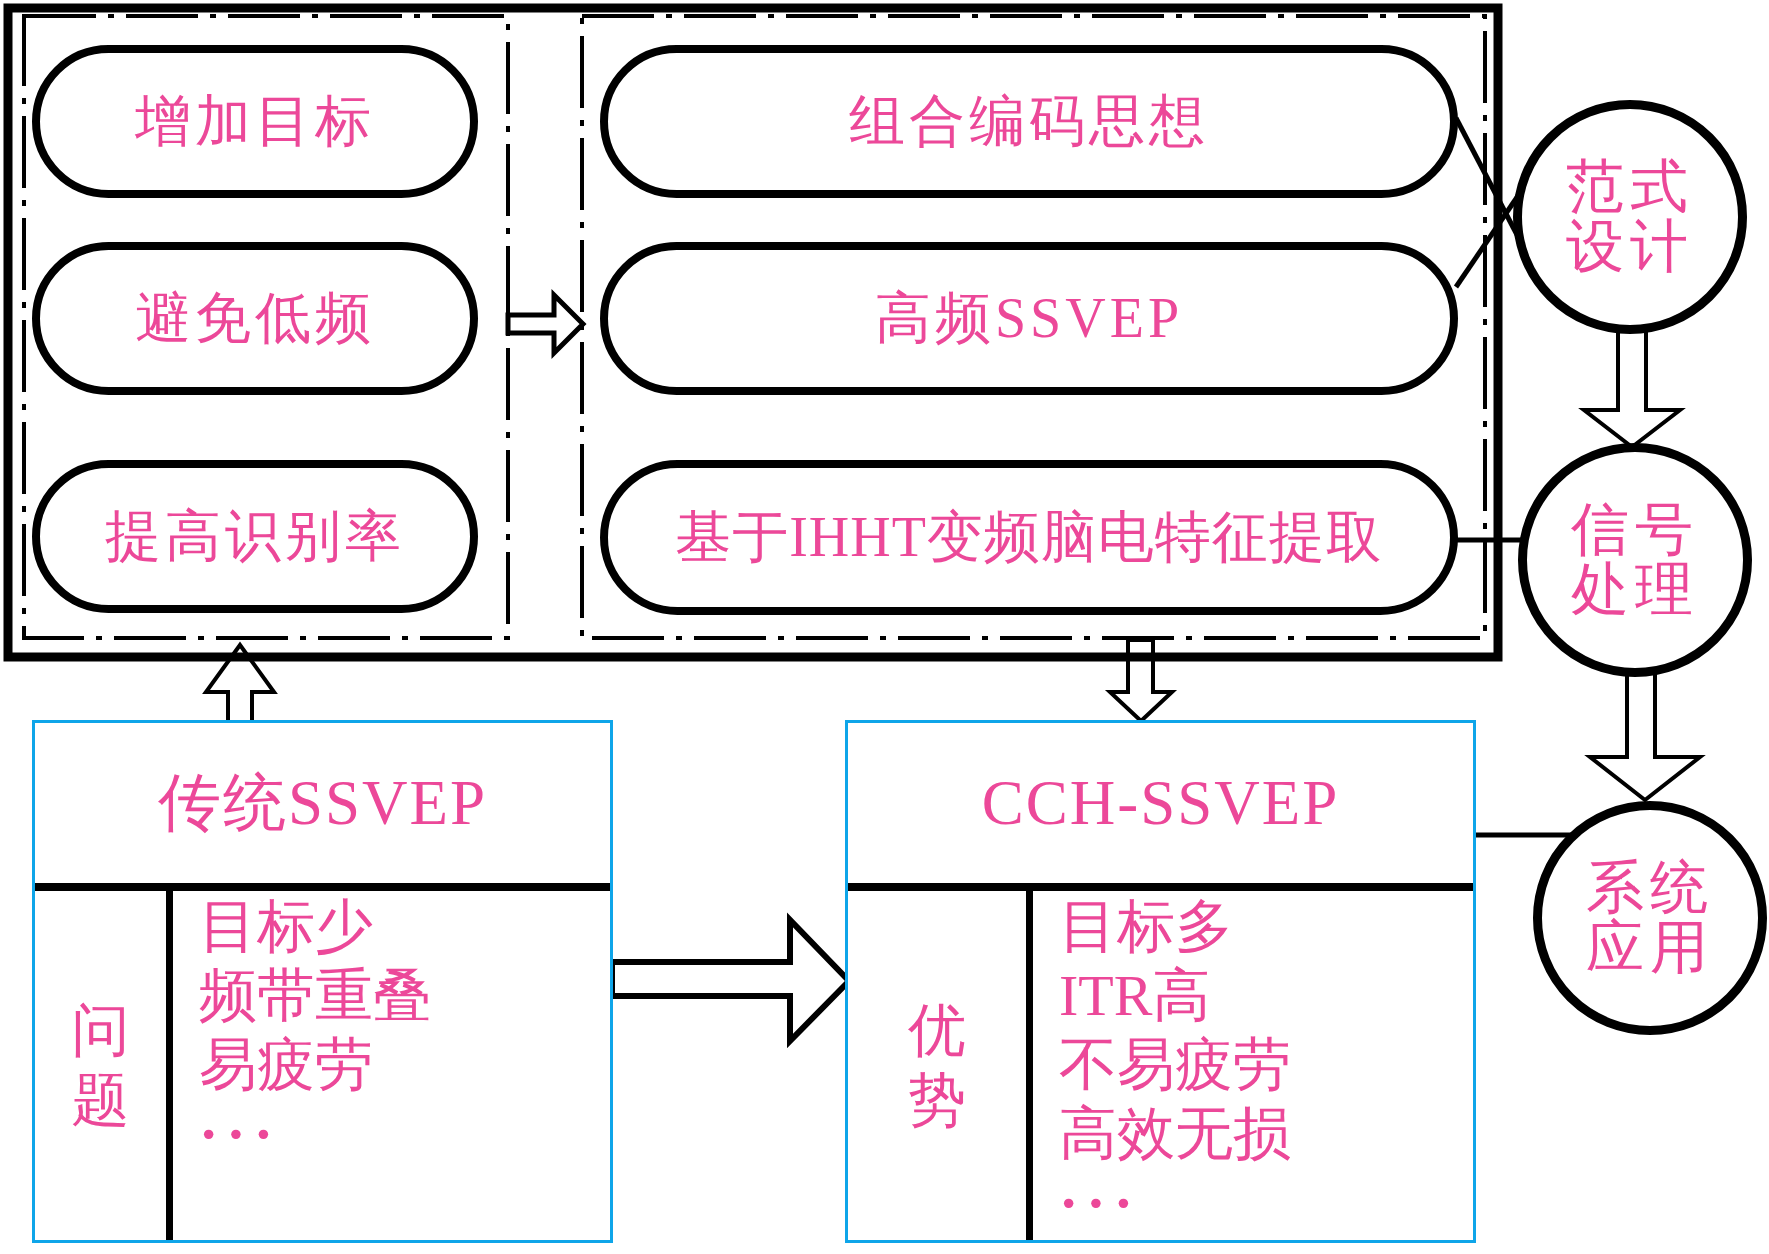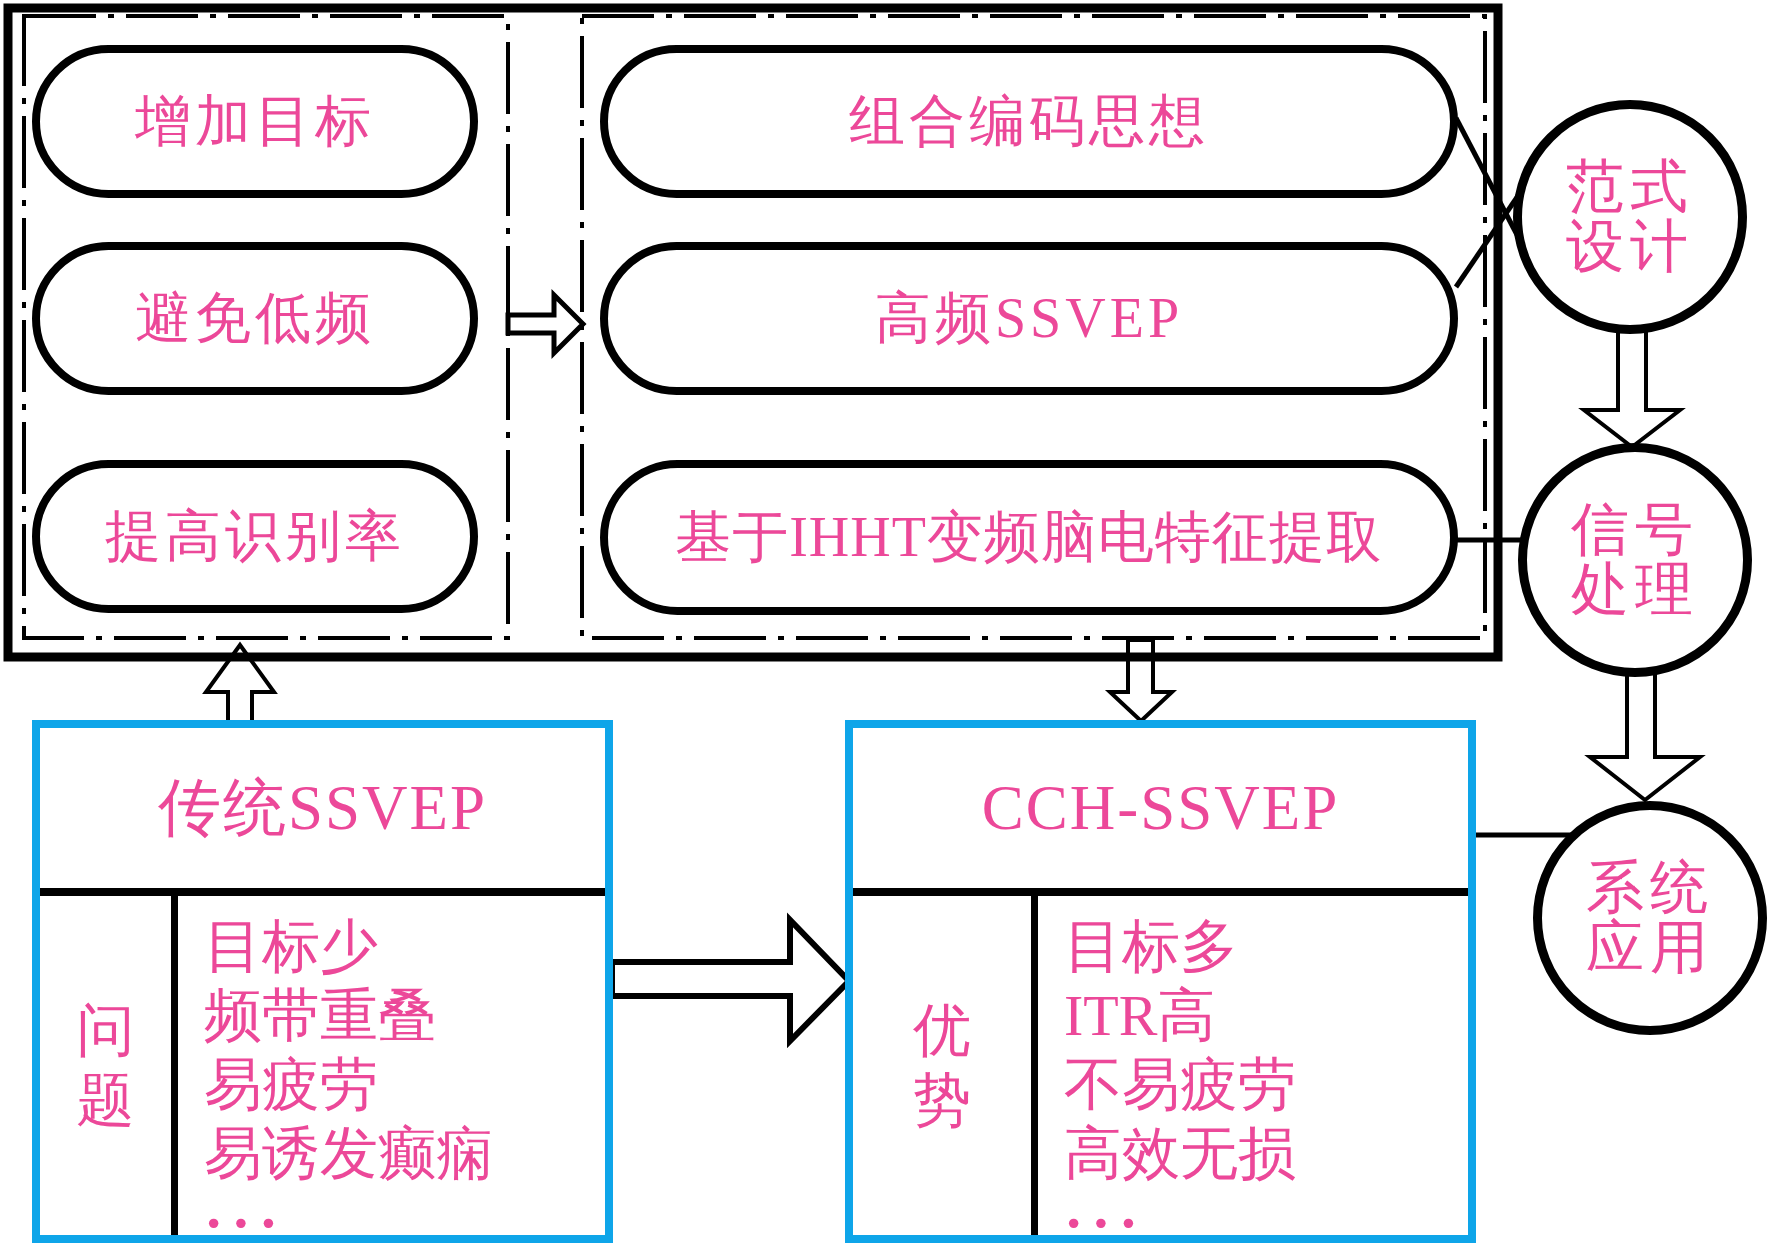--- a/index.html
+++ b/index.html
@@ -42,21 +42,21 @@
     text-align:center;
     box-sizing:content-box;
   }
   .circle .wrap2{width:128px;word-break:break-all;letter-spacing:6px;}
   .circle-1{left:1513px;top:100px;}
   .circle-2{left:1518px;top:443px;}
   .circle-3{left:1533px;top:801px;}
 
   .bigbox{
     position:absolute;
-    border:8px solid #0ea5e9;
+    border:3px solid #0ea5e9;
     background:#fff;
     box-sizing:border-box;
     display:flex;flex-direction:column;
   }
   .box-trad{left:32px;top:720px;width:581px;height:523px;}
   .box-cch{left:845px;top:720px;width:631px;height:523px;}
   .box-title{
     height:160px;flex:0 0 160px;
     border-bottom:8px solid #000;
     display:flex;align-items:center;justify-content:center;
@@ -71,21 +71,21 @@
   .box-trad .label-col{width:131px;}
   .box-cch  .label-col{width:178px;}
   .vlabel{
     width:64px;
     font-size:58px;line-height:70px;
     word-break:break-all;text-align:center;
     letter-spacing:0;
   }
   .items-col{
     flex:1 1 auto;
-    padding:16px 0 0 26px;
+    padding:1px 0 0 26px;
     font-size:58px;line-height:69px;
     white-space:nowrap;
     border-radius:13px;
   }
   .item{height:69px;}
   .item-dots{letter-spacing:8px;font-weight:bold;}
 </style>
 </head>
 <body>
 
@@ -143,21 +143,20 @@
   <div class="bigbox box-trad">
     <div class="box-title">传统SSVEP</div>
     <div class="box-body">
       <div class="label-col">
         <div class="vlabel">问题</div>
       </div>
       <div class="items-col">
         <div class="item">目标少</div>
         <div class="item">频带重叠</div>
         <div class="item">易疲劳</div>
-        <div class="item">易诱发癫痫</div>
         <div class="item item-dots">···</div>
       </div>
     </div>
   </div>
 
   <div class="bigbox box-cch">
     <div class="box-title">CCH-SSVEP</div>
     <div class="box-body">
       <div class="label-col">
         <div class="vlabel">优势</div>

